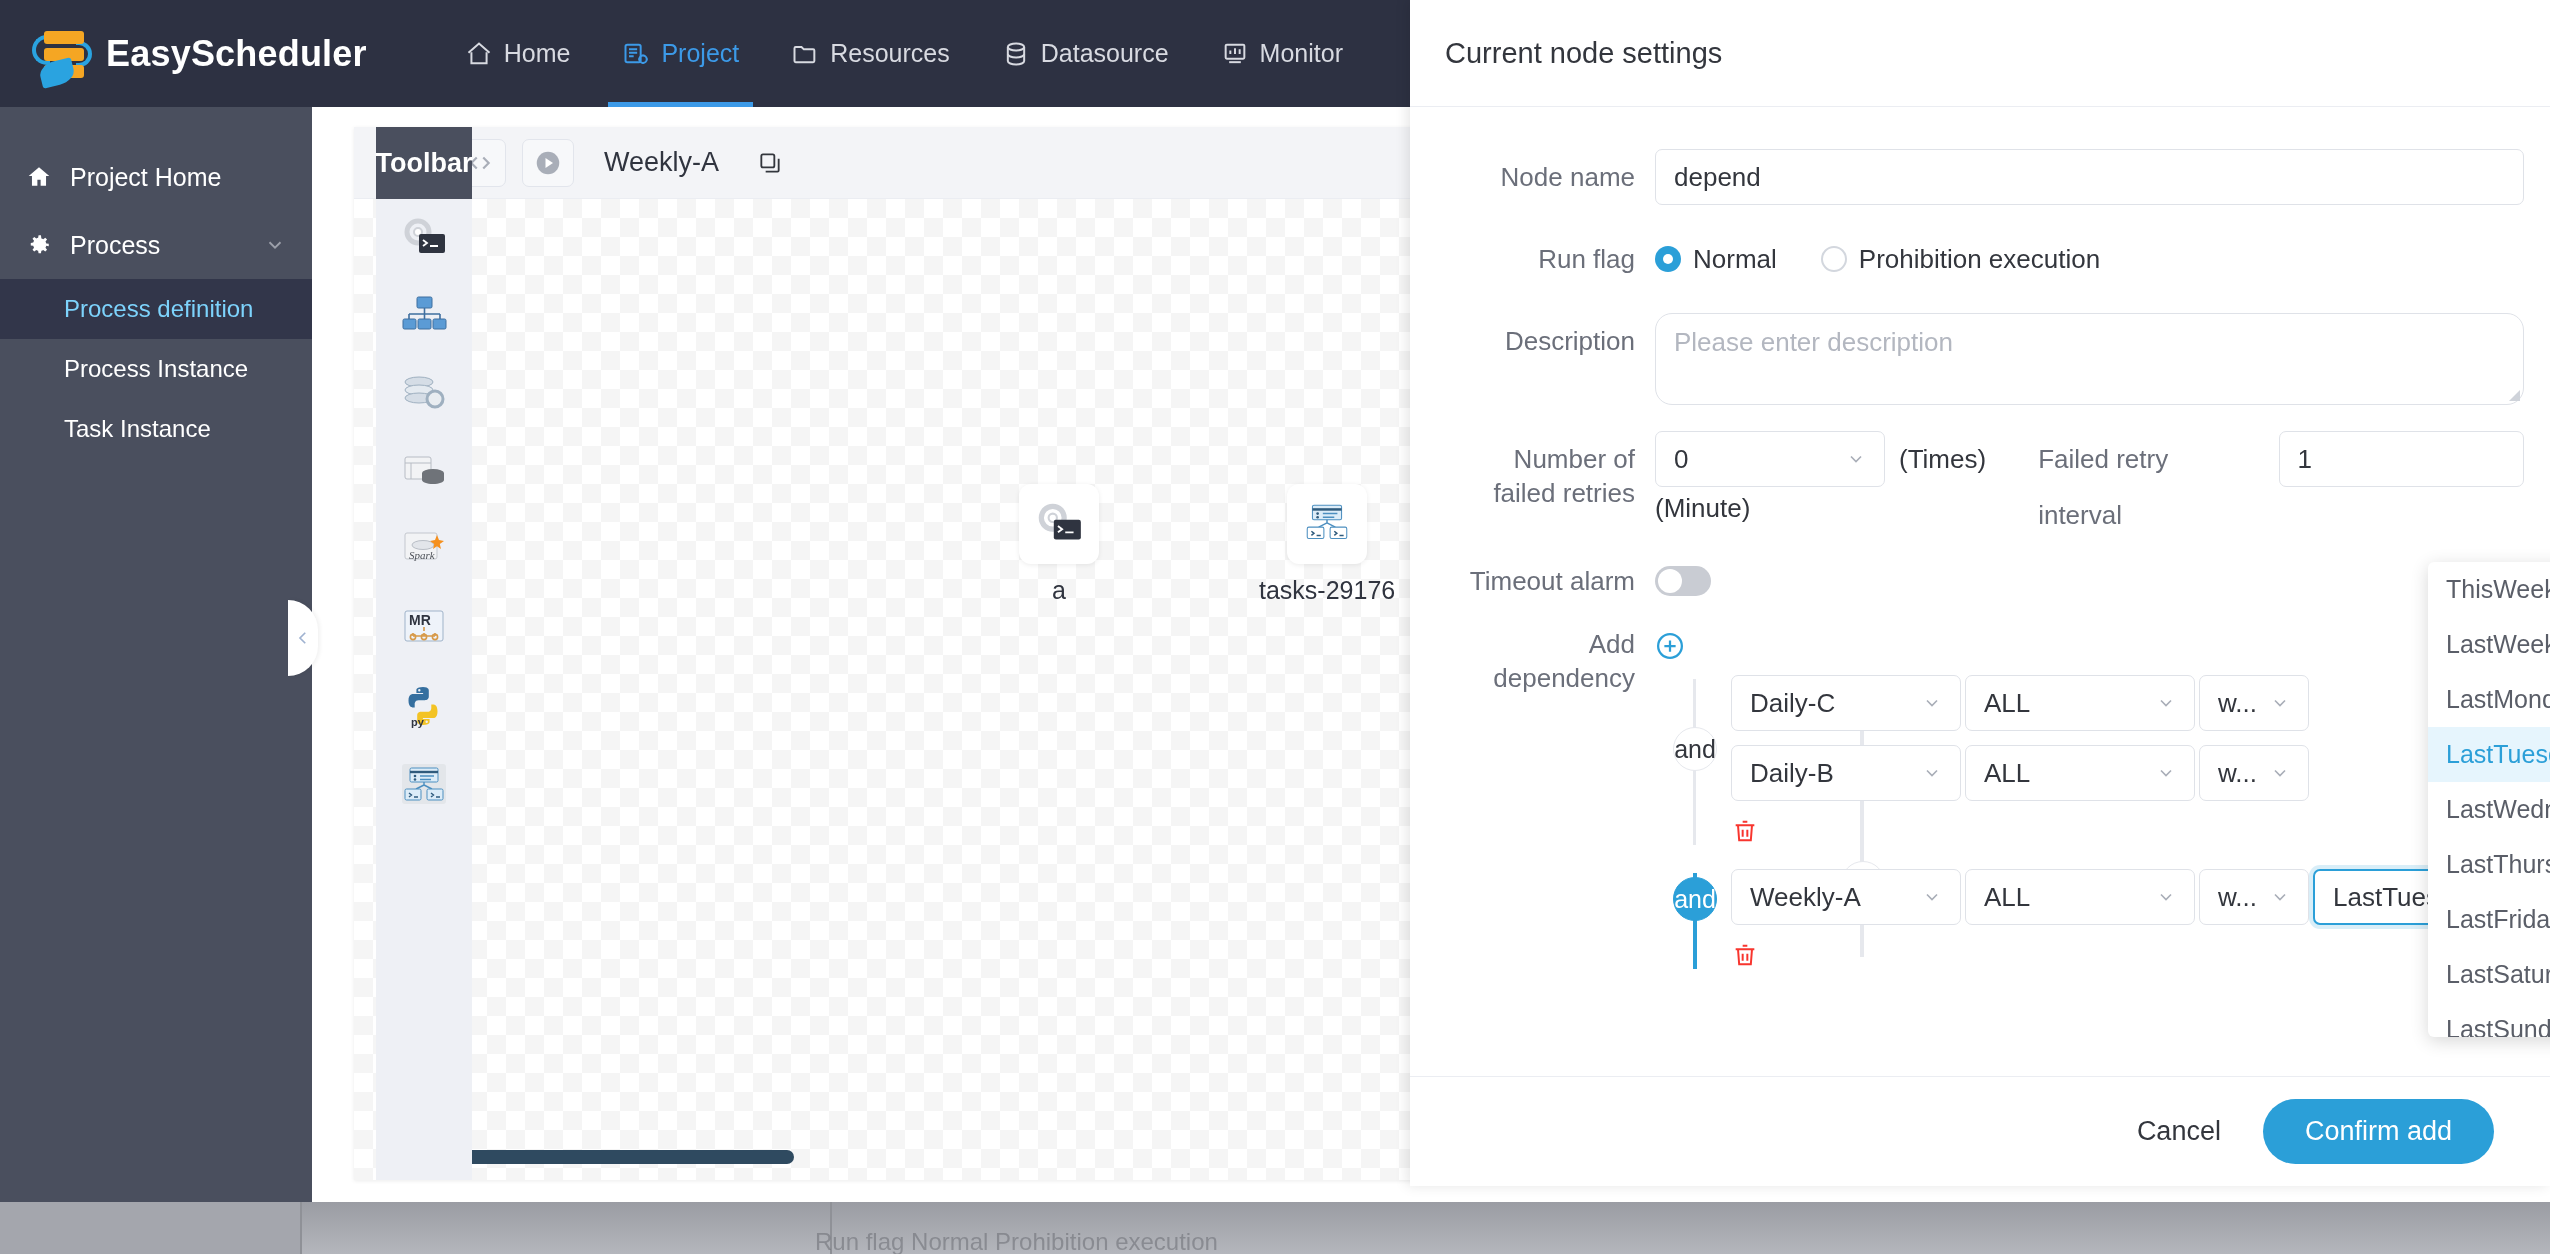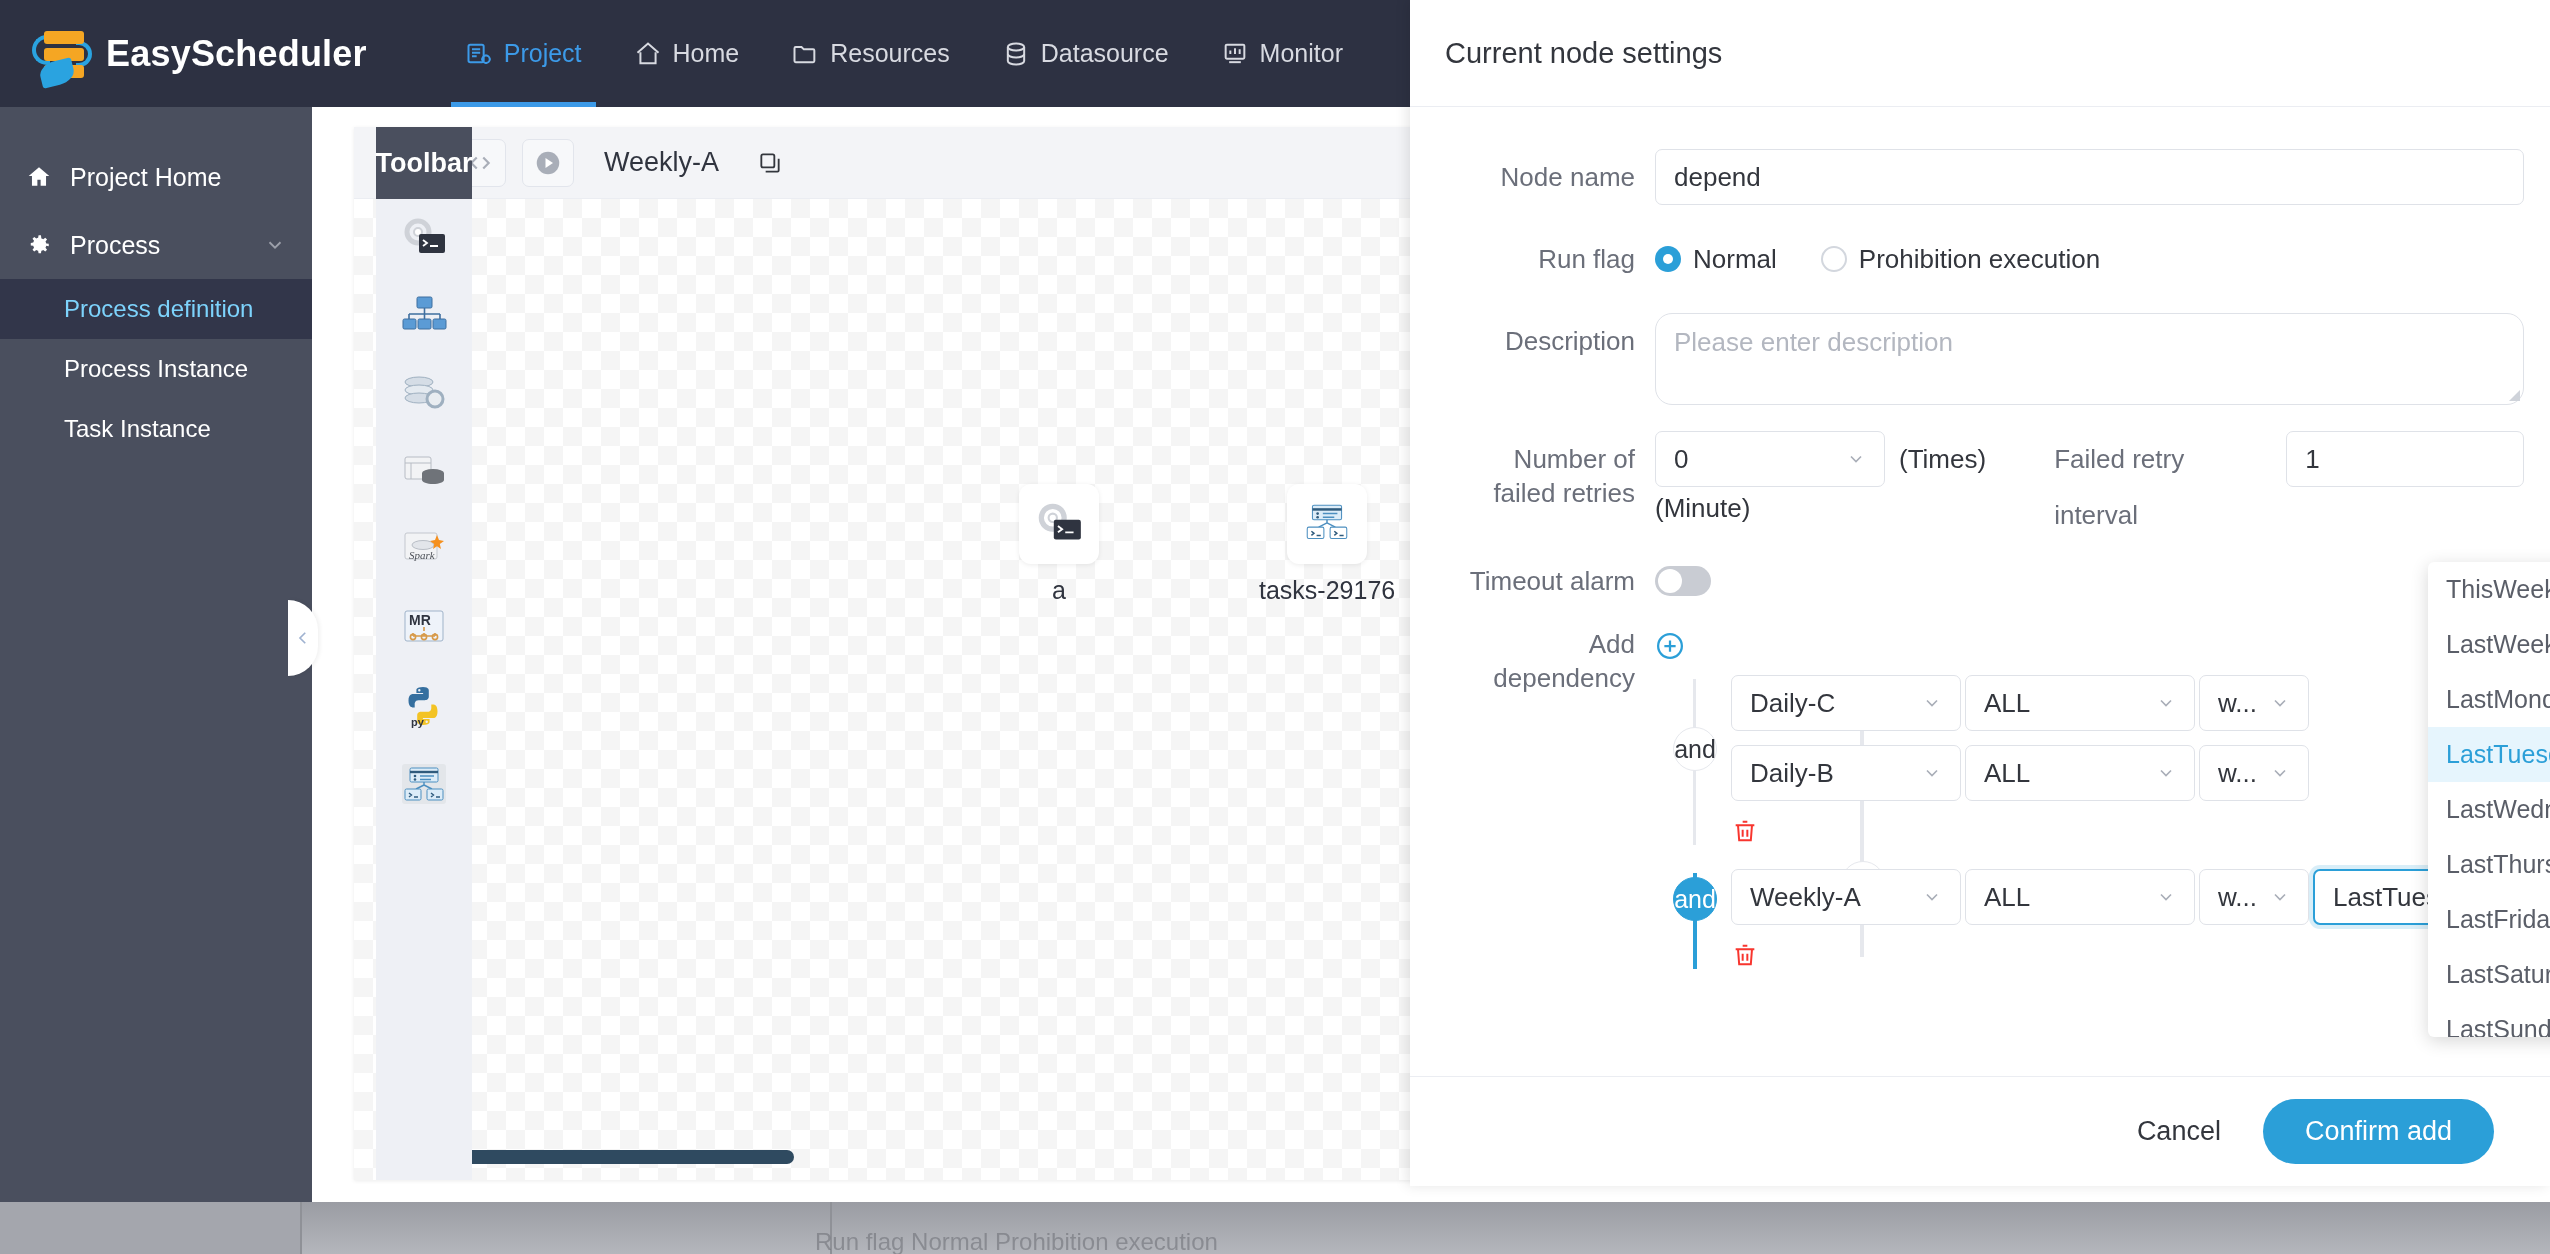--- a/index.html
+++ b/index.html
@@ -171,21 +171,21 @@
     content:""; position:absolute; right:3px; bottom:3px; width:0; height:0;
     border-left:11px solid transparent; border-bottom:11px solid #cfd3da;
   }
   .radio-wrap { display:flex; align-items:center; gap:18px; height:56px; }
   .radio { display:flex; align-items:center; gap:12px; font-size:26px; color:#33363d; cursor:pointer; }
   .rdot { width:26px; height:26px; border-radius:50%; border:2px solid #d3d7de; background:#fff; }
   .rdot.on { border:none; background:#2b9fd8; position:relative; }
   .rdot.on::after { content:""; position:absolute; left:8px; top:8px; width:10px; height:10px; background:#fff; border-radius:50%; }
   .radio.sp { margin-left:26px; }
   .unit { font-size:26px; color:#33363d; margin-left:14px; line-height:56px; }
-  .inline-lbl { font-size:26px; color:#6b6f7a; line-height:56px; margin-left:68px; }
+  .inline-lbl { font-size:26px; color:#6b6f7a; line-height:56px; margin-left:52px; }
 
   .toggle { width:56px; height:30px; border-radius:15px; background:#c9ccd3; position:relative; cursor:pointer; margin-top:13px; }
   .toggle::after { content:""; position:absolute; left:3px; top:3px; width:24px; height:24px; border-radius:50%; background:#fff; }
 
   
   .dep-area { position:relative; padding-left:245px; }
   .add-row { display:flex; align-items:center; }
   .add-lbl {
     position:absolute; left:0; top:-4px; width:245px; text-align:right; padding-right:20px;
     font-size:26px; color:#6b6f7a; line-height:34px;
@@ -244,35 +244,35 @@
         <div class="arc-l"></div>
           <div class="arc-r"></div>
         <div class="bar b1"></div>
           <div class="bar b2"></div>
           <div class="bar b3"></div>
         <div class="fish"></div>
       </div>
       <div class="brand-name">EasyScheduler</div>
     </div>
     <div class="nav-items">
+      <div class="nav-item">
+        <svg class="nav-ic" viewBox="0 0 24 24" fill="none" stroke="currentColor" stroke-width="1.7">
+            <path d="M3 11 12 3l9 8"></path>
+            <path d="M5.5 10.5V20h13v-9.5"></path>
+          </svg>
+        <span>Home</span>
+      </div>
       <div class="nav-item active">
         <svg class="nav-ic" viewBox="0 0 24 24" fill="none" stroke="currentColor" stroke-width="1.7">
             <rect x="3" y="4" width="13" height="15" rx="1.5"></rect>
             <path d="M6 8h7M6 11h7M6 14h4"></path>
             <circle cx="18" cy="16.5" r="3.2"></circle>
             <path d="M18 13.6v-1M18 20.4v-1M15.1 16.5h-1M21.9 16.5h-1"></path>
           </svg>
         <span>Project</span>
-      </div>
-      <div class="nav-item">
-        <svg class="nav-ic" viewBox="0 0 24 24" fill="none" stroke="currentColor" stroke-width="1.7">
-            <path d="M3 11 12 3l9 8"></path>
-            <path d="M5.5 10.5V20h13v-9.5"></path>
-          </svg>
-        <span>Home</span>
       </div>
       <div class="nav-item">
         <svg class="nav-ic" viewBox="0 0 24 24" fill="none" stroke="currentColor" stroke-width="1.7">
             <path d="M3 7a1 1 0 0 1 1-1h5l2 2h8a1 1 0 0 1 1 1v9a1 1 0 0 1-1 1H4a1 1 0 0 1-1-1z"></path>
           </svg>
         <span>Resources</span>
       </div>
       <div class="nav-item">
         <svg class="nav-ic" viewBox="0 0 24 24" fill="none" stroke="currentColor" stroke-width="1.7">
             <ellipse cx="12" cy="6" rx="7" ry="3"></ellipse>

